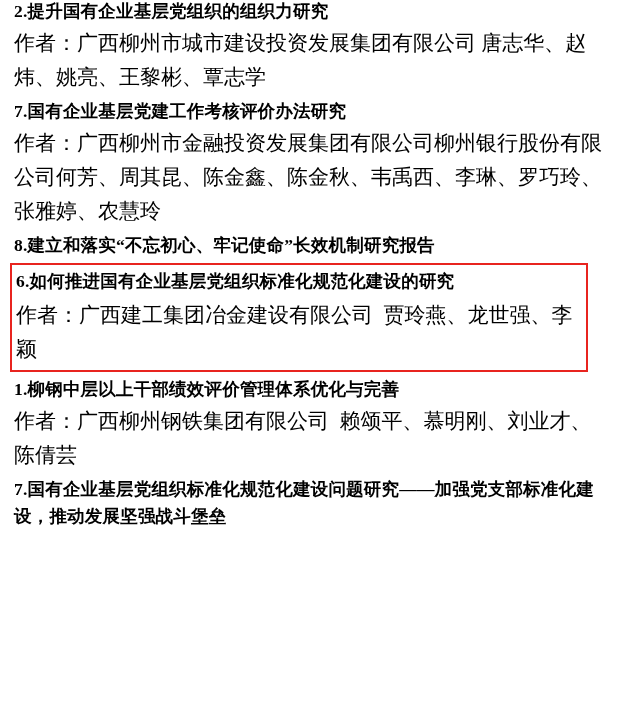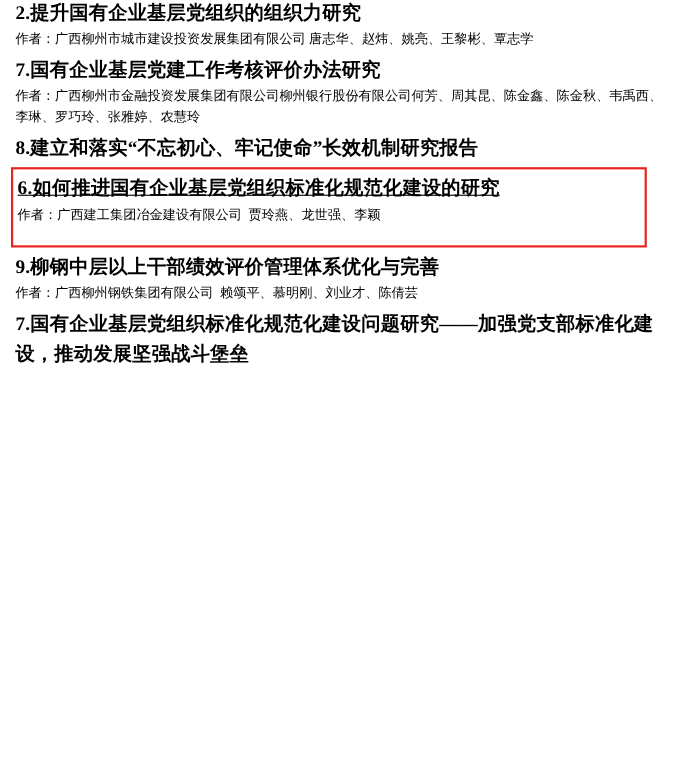--- a/index.html
+++ b/index.html
@@ -26,38 +26,37 @@
   }
   .title {
     font-weight: bold;
     font-size: 17.5px;
     line-height: 1.55;
     letter-spacing: 0.2px;
     margin: 0 0 1px 0;
     white-space: pre-wrap;
   }
   .authors {
-    font-size: 12px;
+    font-size: 21px;
     line-height: 1.62;
     margin: 0 0 4px 0;
     white-space: pre-wrap;
   }
   .entry.highlight {
     border: 2px solid #e8241f;
     box-sizing: border-box;
     padding: 3px 4px 4px 4px;
     margin: 4px 0 4px -4px;
     width: 578px;
   }
   .entry.highlight .title {
     margin-bottom: 2px;
-    text-decoration: underline;
   }
   .entry.highlight .authors {
-    margin-bottom: 14px;
+    margin-bottom: 0;
   }
   .first {
     margin-top: -2px;
   }
 </style>
 </head>
 <body>
 
 <div class="page">
 
@@ -77,21 +76,21 @@
   <div class="entry">
     <div class="title">8.建立和落实“不忘初心、牢记使命”长效机制研究报告</div>
   </div>
 
   <div class="entry highlight">
     <div class="title">6.如何推进国有企业基层党组织标准化规范化建设的研究</div>
     <div class="authors">作者：广西建工集团冶金建设有限公司  贾玲燕、龙世强、李颖</div>
   </div>
 
   <div class="entry">
-    <div class="title">9.柳钢中层以上干部绩效评价管理体系优化与完善</div>
+    <div class="title">1.柳钢中层以上干部绩效评价管理体系优化与完善</div>
     <div class="authors">作者：广西柳州钢铁集团有限公司  赖颂平、慕明刚、刘业才、陈倩芸</div>
   </div>
 
   <div class="entry">
     <div class="title">7.国有企业基层党组织标准化规范化建设问题研究——加强党支部标准化建设，推动发展坚强战斗堡垒</div>
   </div>
 
 </div>
 
 </body></html>

